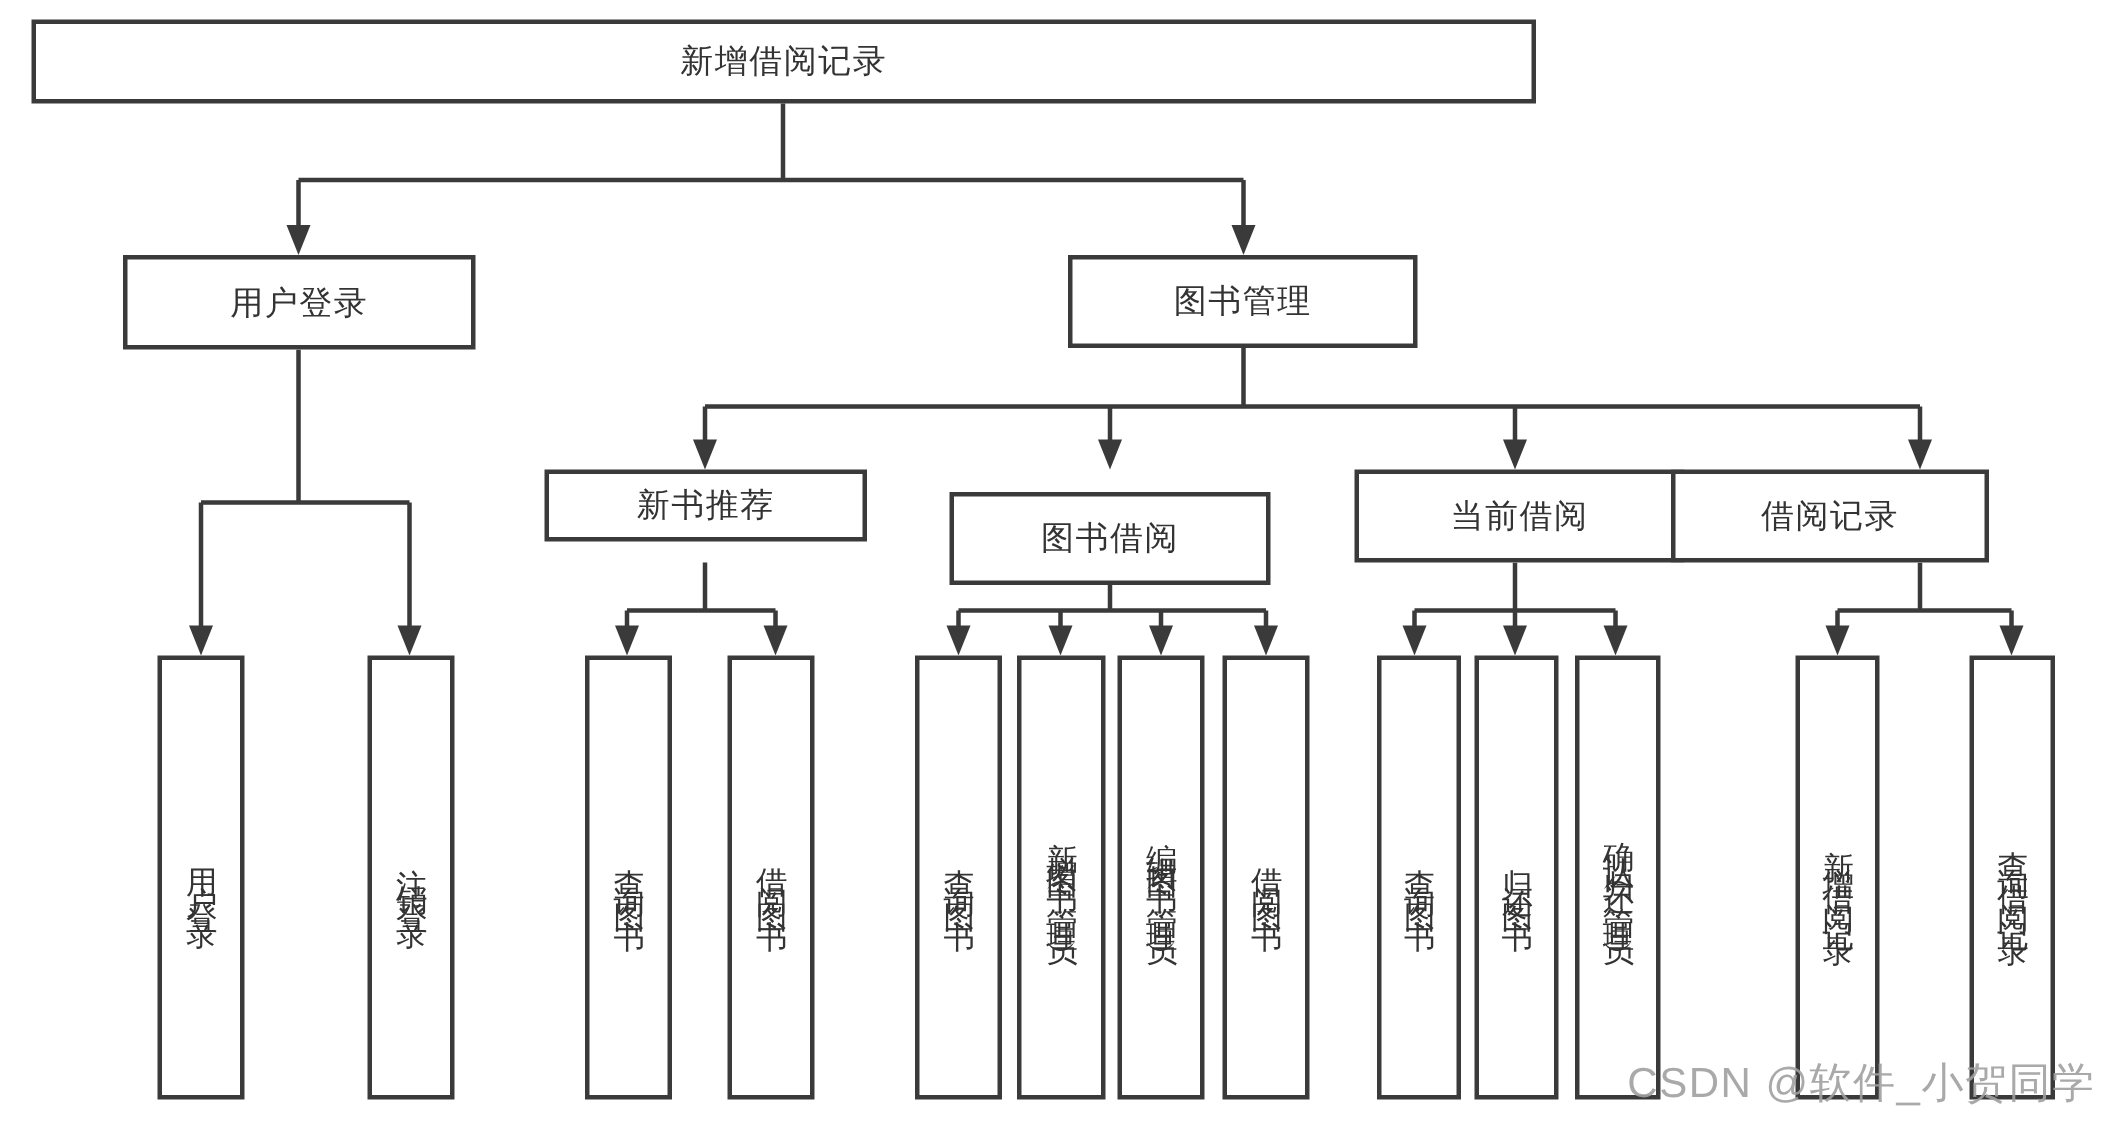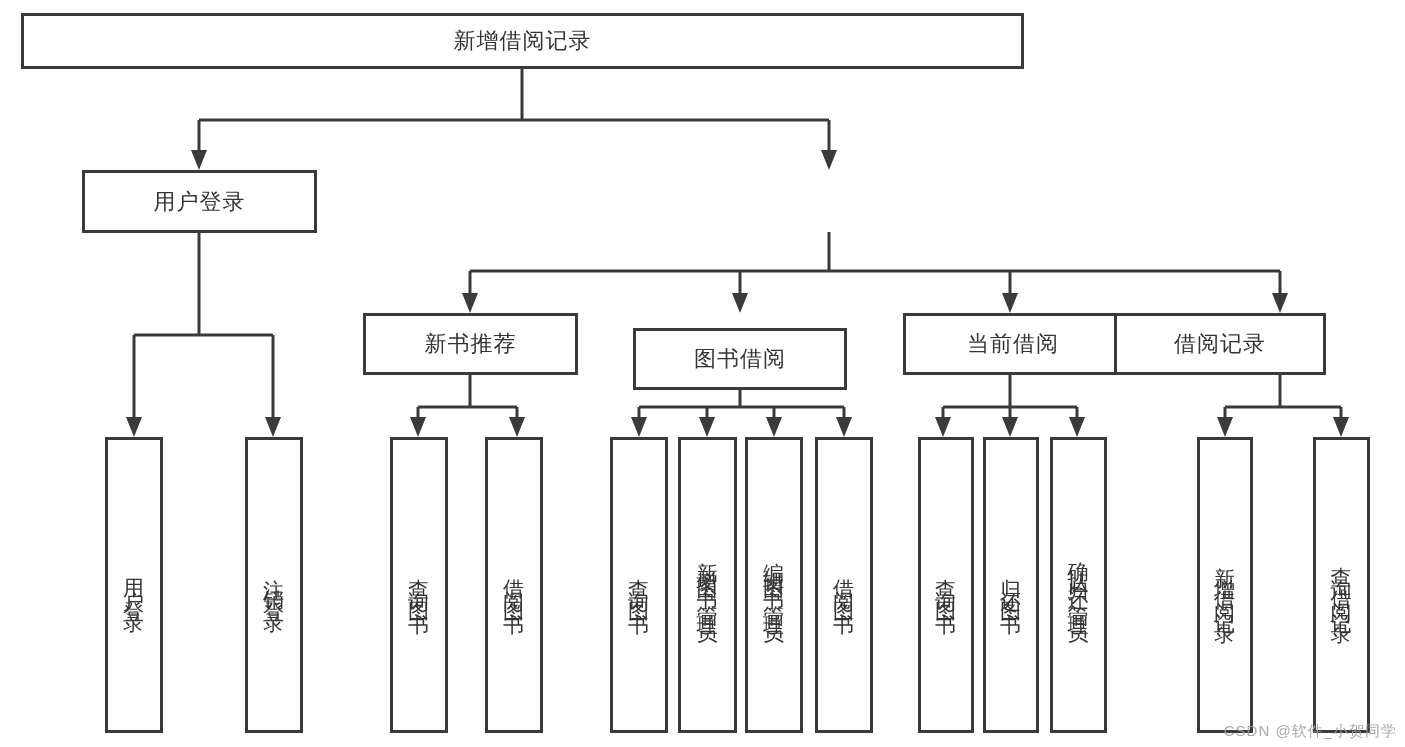--- a/index.html
+++ b/index.html
@@ -28,21 +28,21 @@
     writing-mode:vertical-rl;
     text-orientation:mixed;
     font-size:21px;color:#333333;
     letter-spacing:0.55em;line-height:1;
     white-space:nowrap;
   }
   .vtxt.long{letter-spacing:0.42em;}
   #watermark{
     position:absolute;z-index:3;
     right:8px;bottom:6px;
-    font-size:15px;color:rgba(160,160,160,0.9);
+    font-size:28px;color:rgba(160,160,160,0.9);
     letter-spacing:1px;
   }
 </style>
 </head>
 <body>
 
 <div id="canvas">
 
   <svg id="wires" viewBox="0 0 1405 747" xmlns="http://www.w3.org/2000/svg">
       <path d="M 522 68 V 120 M 199 120 H 829 M 199 120 V 154 M 829 120 V 154 M 199 233 V 335 M 134 335 H 273 M 134 335 V 421 M 273 335 V 421 M 829 232 V 271 M 470 271 H 1280 M 470 271 V 297 M 740 271 V 297 M 1010 271 V 297 M 1280 271 V 297 M 470 375 V 407 M 418 407 H 517 M 418 407 V 421 M 517 407 V 421 M 740 375 V 407 M 639 407 H 844 M 639 407 V 421 M 707 407 V 421 M 774 407 V 421 M 844 407 V 421 M 1010 375 V 407 M 943 407 H 1077 M 943 407 V 421 M 1010 407 V 421 M 1077 407 V 421 M 1280 375 V 407 M 1225 407 H 1341 M 1225 407 V 421 M 1341 407 V 421" fill="none" stroke="#3a3a3a" stroke-width="3"></path>
@@ -63,22 +63,23 @@
       <polygon points="943,437 935,417 951,417" fill="#3a3a3a"></polygon>
       <polygon points="1010,437 1002,417 1018,417" fill="#3a3a3a"></polygon>
       <polygon points="1077,437 1069,417 1085,417" fill="#3a3a3a"></polygon>
       <polygon points="1225,437 1217,417 1233,417" fill="#3a3a3a"></polygon>
       <polygon points="1341,437 1333,417 1349,417" fill="#3a3a3a"></polygon>
     </svg>
 
   <div class="hbox" style="left:21px;top:13px;width:1003px;height:56px;">新增借阅记录</div>
 
   <div class="hbox" style="left:82px;top:170px;width:235px;height:63px;">用户登录</div>
+  <div class="hbox" style="left:712px;top:170px;width:233px;height:62px;">图书管理</div>
 
-  <div class="hbox" style="left:363px;top:313px;width:215px;height:62px;">新书推荐</div>
+  <div class="hbox" style="left:363px;top:313px;width:215px;height:48px;">新书推荐</div>
   <div class="hbox" style="left:633px;top:328px;width:214px;height:62px;">图书借阅</div>
   <div class="hbox" style="left:903px;top:313px;width:220px;height:62px;">当前借阅</div>
   <div class="hbox" style="left:1114px;top:313px;width:212px;height:62px;">借阅记录</div>
 
   <div class="vbox" style="left:105px;top:437px;width:58px;height:296px;">
     <span class="vtxt">用户登录</span>
     </div>
   <div class="vbox" style="left:245px;top:437px;width:58px;height:296px;">
     <span class="vtxt">注销登录</span>
     </div>

